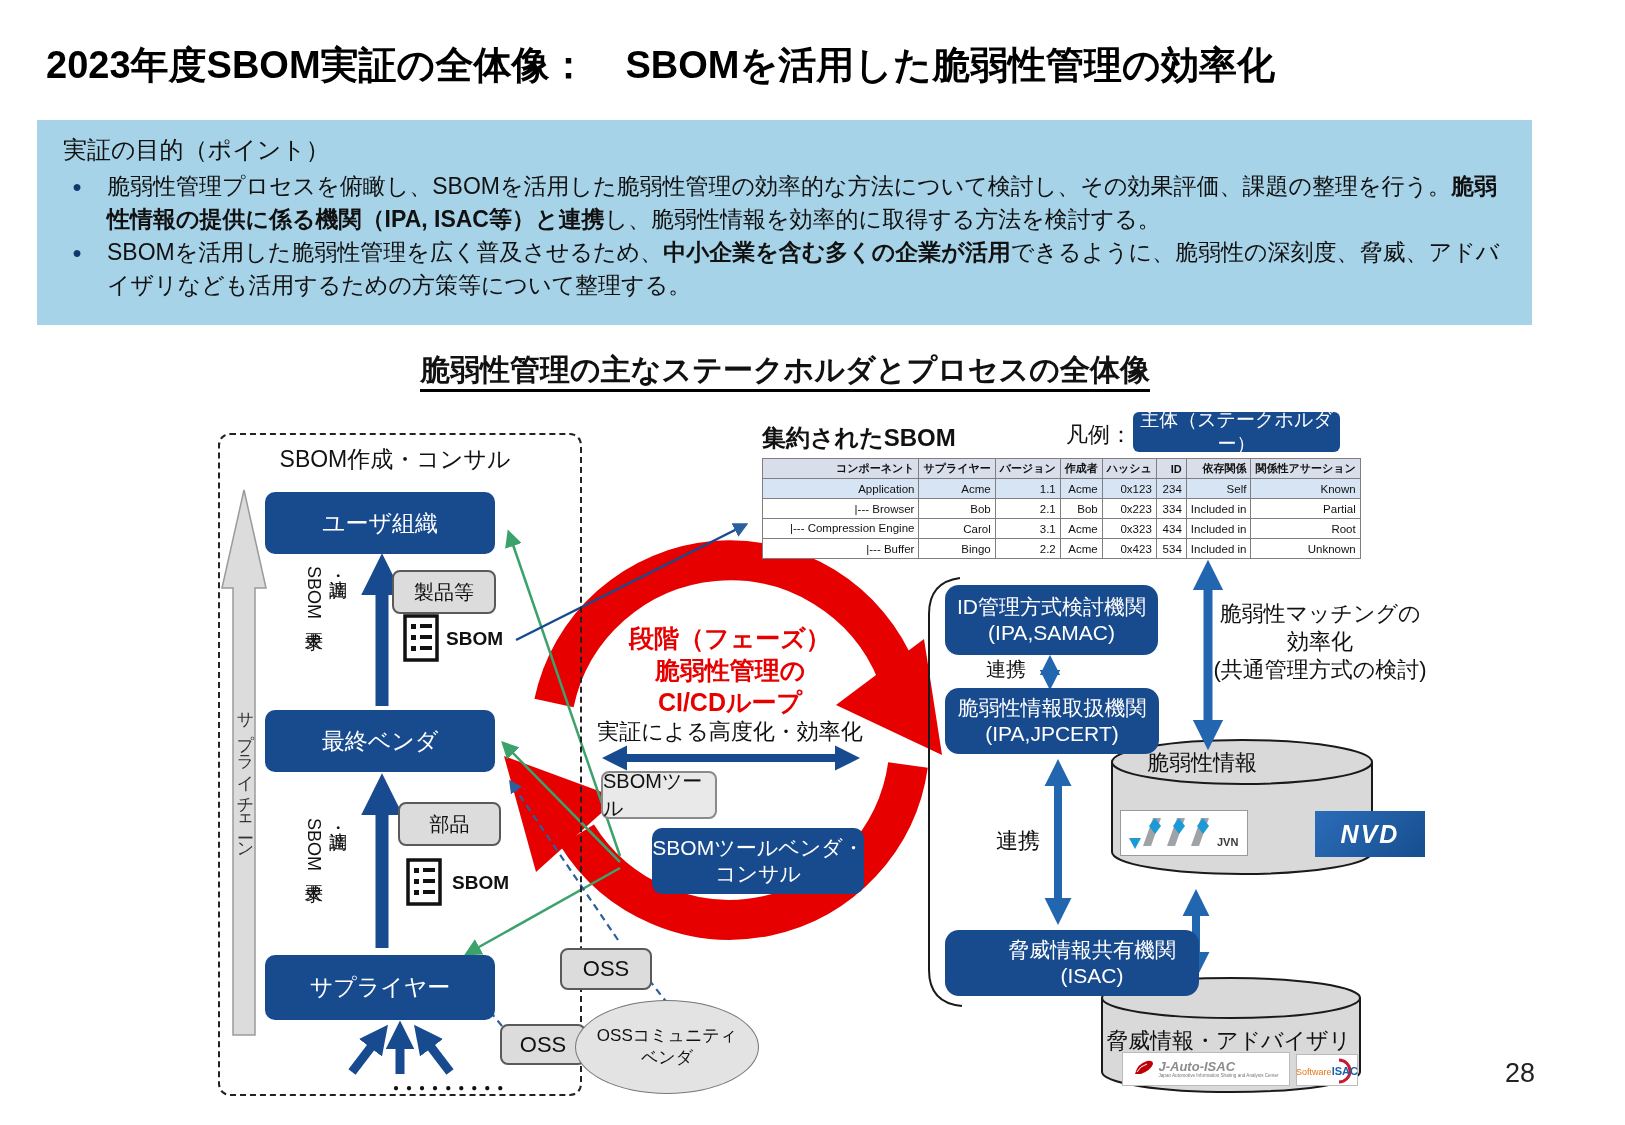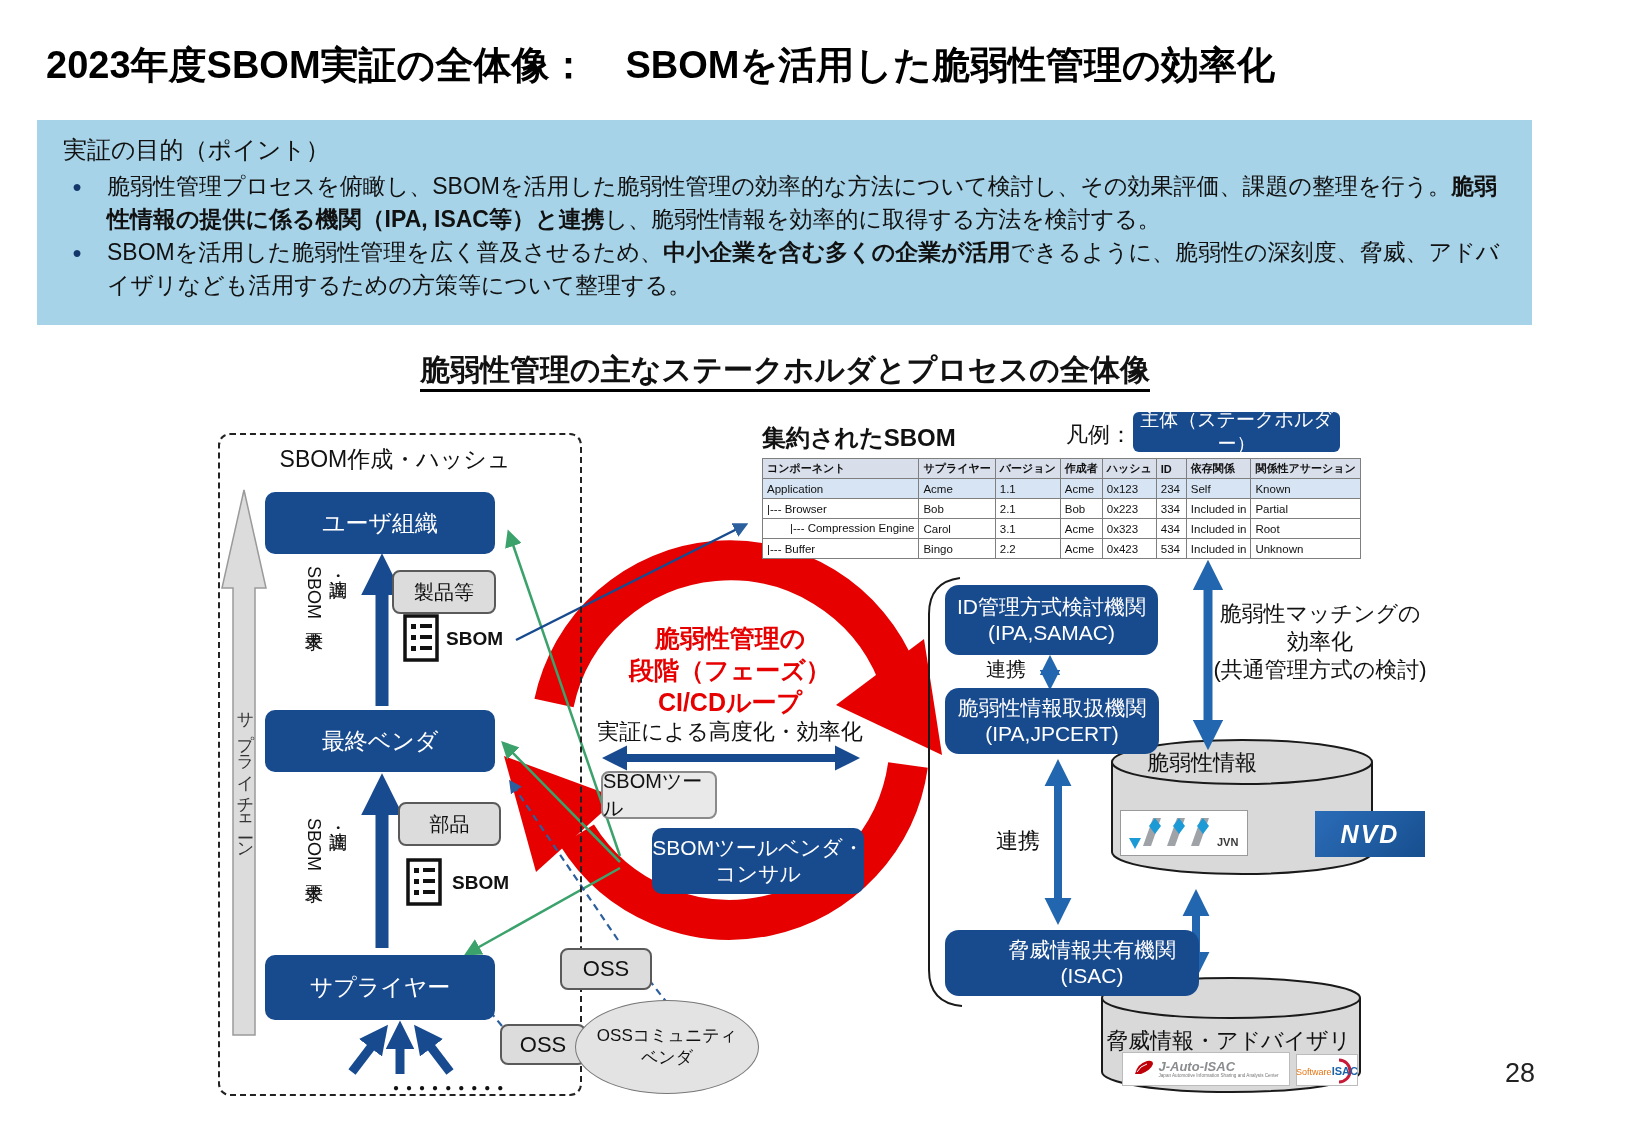--- a/index.html
+++ b/index.html
@@ -17,21 +17,21 @@
   #diagram-title span{border-bottom:3px solid #000;padding-bottom:3px;}
   svg.overlay{position:absolute;left:0;top:0;z-index:1;}
   .dashedbox{left:218px;top:433px;width:360px;height:659px;border:2px dashed #222;border-radius:12px;z-index:2;pointer-events:none;}
   .navybox{background:#184A8E;color:#fff;border-radius:10px;display:flex;align-items:center;justify-content:center;
            text-align:center;z-index:3;line-height:1.25;}
   .graybox{background:#DCDCDC;border:2px solid #5a5a5a;border-radius:8px;display:flex;align-items:center;justify-content:center;z-index:3;}
   .vtext{writing-mode:vertical-rl;text-orientation:mixed;z-index:3;}
   .lbl{z-index:3;}
   table.sbom{border-collapse:collapse;z-index:3;position:absolute;left:762px;top:458px;background:#fff;
              font-size:11.5px;color:#111;border:1.5px solid #444;}
-  table.sbom th,table.sbom td{border:1px solid #7f7f7f;padding:1px 4px;text-align:left;height:17px;white-space:pre;overflow:hidden;margin-top:47px;}
+  table.sbom th,table.sbom td{border:1px solid #7f7f7f;padding:1px 4px;text-align:right;height:17px;white-space:pre;overflow:hidden;margin-top:47px;}
   table.sbom th{background:#D8DEEA;font-weight:bold;font-size:11px;}
   table.sbom tr.hl td{background:#D6E4F3;}
   .cyl-label{z-index:3;font-size:22px;color:#111;}
   .logobox{background:#fff;border:1px solid #9a9a9a;z-index:3;display:flex;align-items:center;justify-content:center;box-sizing:border-box;}
   .sbomicon{z-index:3;}
   #pagenum{left:1505px;top:1058px;font-size:27px;color:#222;z-index:3;}
 </style>
 </head>
 <body>
 
@@ -115,21 +115,21 @@
     </div>
     <div class="bullet">
       <span class="dot">●</span>
       <span><span>SBOMを活用した脆弱性管理を広く普及させるため、</span><b>中小企業を含む多くの企業が活用</b><span>できるように、脆弱性の深刻度、脅威、アドバイザリなども活用するための方策等について整理する。</span></span>
     </div>
   </div>
 
   <div class="abs" id="diagram-title"><span>脆弱性管理の主なステークホルダとプロセスの全体像</span></div>
 
   <div class="abs dashedbox"></div>
-  <div class="abs lbl" style="left:240px;top:444px;width:310px;text-align:center;font-size:23px;">SBOM作成・ハッシュ</div>
+  <div class="abs lbl" style="left:240px;top:444px;width:310px;text-align:center;font-size:23px;">SBOM作成・コンサル</div>
   <div class="abs vtext" style="left:231px;top:700px;height:200px;width:26px;font-size:17px;color:#333;letter-spacing:2px;">サプライチェーン</div>
 
   <div class="abs navybox" style="left:265px;top:710px;width:230px;height:62px;font-size:23px;">最終ベンダ</div>
   <div class="abs navybox" style="left:265px;top:492px;width:230px;height:62px;font-size:23px;">ユーザ組織</div>
   <div class="abs navybox" style="left:265px;top:955px;width:230px;height:65px;font-size:23px;">サプライヤー</div>
 
   <div class="abs vtext pre" style="left:302px;top:566px;height:132px;font-size:18px;line-height:24px;">調達・
 SBOM要求</div>
   <div class="abs vtext pre" style="left:302px;top:818px;height:132px;font-size:18px;line-height:24px;">調達・
 SBOM要求</div>
@@ -154,22 +154,22 @@
     <rect x="8" y="21" width="5" height="5" fill="#111"></rect>
       <rect x="17" y="21" width="12" height="4" fill="#111"></rect>
     <rect x="8" y="32" width="5" height="5" fill="#111"></rect>
       <rect x="17" y="32" width="12" height="4" fill="#111"></rect>
   </svg>
   <div class="abs lbl" style="left:452px;top:872px;font-size:19px;font-weight:bold;">SBOM</div>
 
   <div class="abs" style="left:393px;top:1082px;width:170px;height:11px;overflow:hidden;z-index:3;font-size:10px;letter-spacing:7px;color:#111;">●●●●●●●●●</div>
 
   <div class="abs lbl" style="left:575px;top:622px;width:310px;text-align:center;z-index:3;">
+    <div style="color:#E60000;font-weight:bold;font-size:25px;line-height:32px;">段階（フェーズ）</div>
     <div style="color:#E60000;font-weight:bold;font-size:25px;line-height:32px;">脆弱性管理の</div>
-    <div style="color:#E60000;font-weight:bold;font-size:25px;line-height:32px;">段階（フェーズ）</div>
     <div style="color:#E60000;font-weight:bold;font-size:25px;line-height:32px;">CI/CDループ</div>
     <div style="color:#111;font-size:22px;line-height:28px;">実証による高度化・効率化</div>
   </div>
   <div class="abs graybox" style="left:601px;top:771px;width:112px;height:44px;font-size:20px;background:#E9E9E9;border-color:#8a8a8a;">SBOMツール</div>
   <div class="abs navybox pre" style="left:618px;top:828px;width:212px;height:66px;font-size:21px;margin-left:34px;">SBOMツールベンダ・
 コンサル</div>
 
   <div class="abs graybox" style="left:560px;top:948px;width:88px;height:38px;font-size:22px;">OSS</div>
   <div class="abs graybox" style="left:500px;top:1024px;width:82px;height:37px;font-size:22px;">OSS</div>
   <div class="abs pre" style="left:575px;top:1000px;width:182px;height:92px;background:#E3E3E3;border:1.5px solid #777;border-radius:50%;display:flex;align-items:center;justify-content:center;text-align:center;font-size:17px;line-height:22px;z-index:3;">OSSコミュニティ

